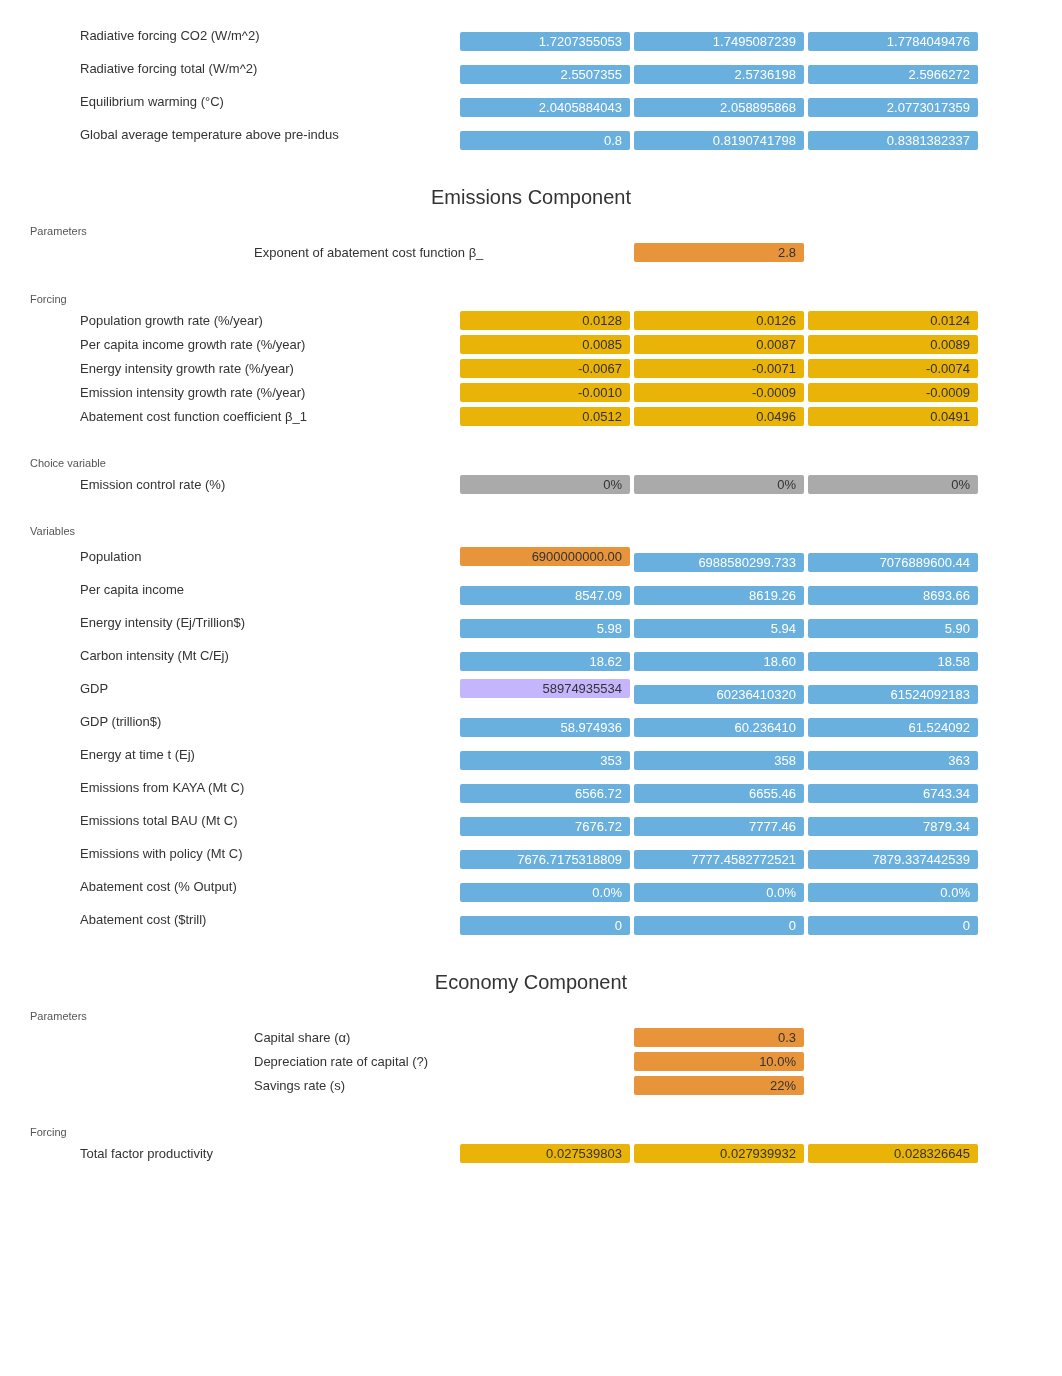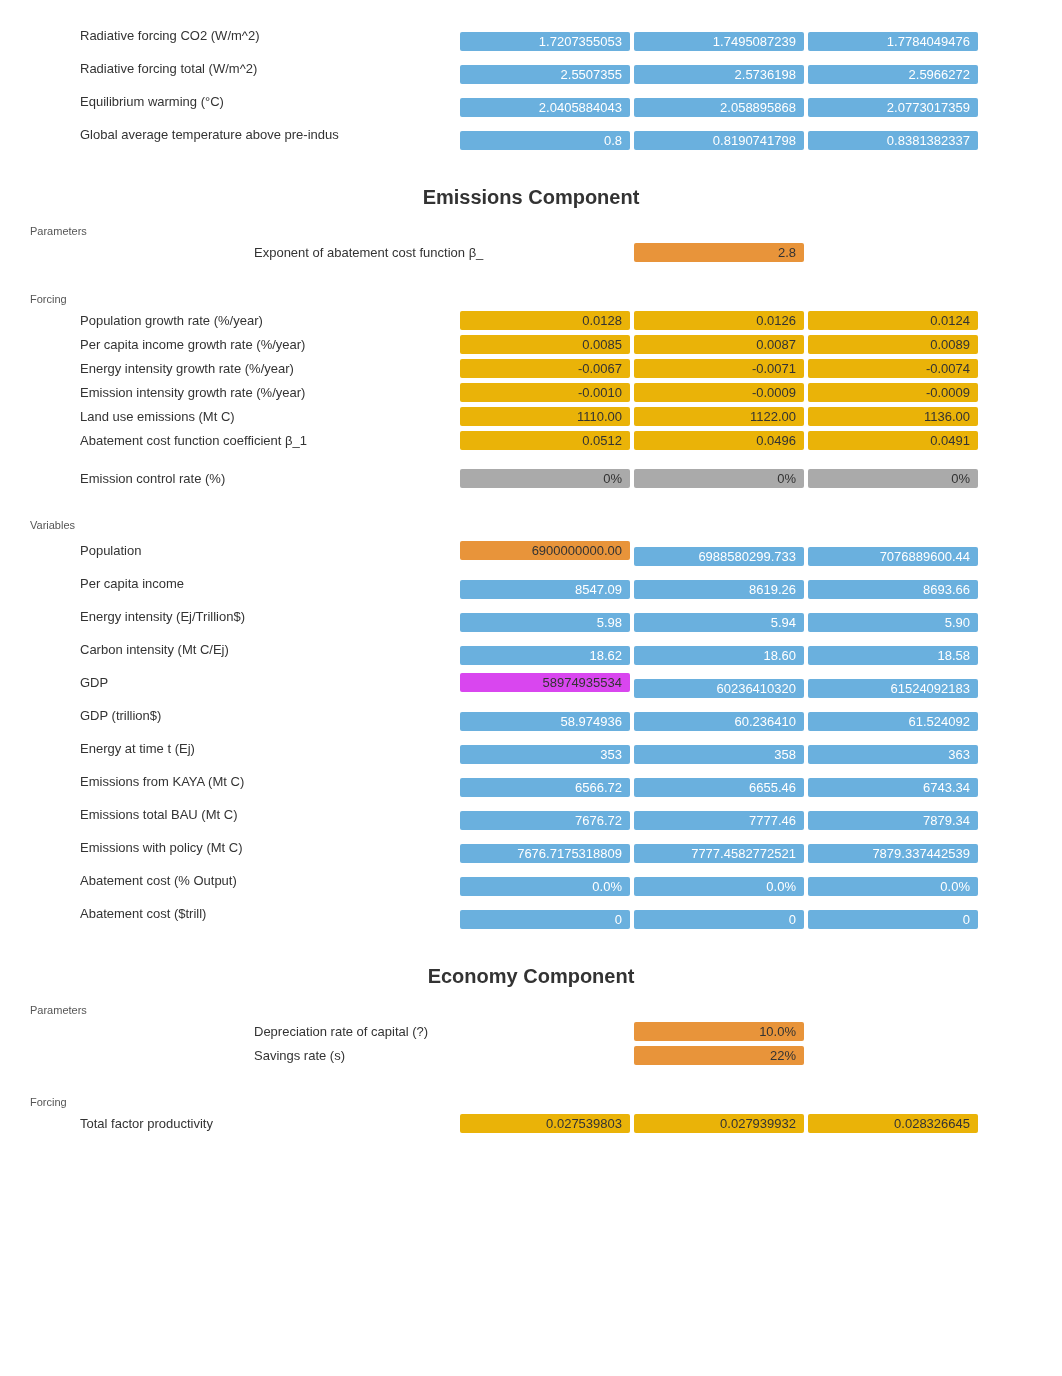--- a/index.html
+++ b/index.html
@@ -6,21 +6,21 @@
     body {
       font-family: Arial, sans-serif;
       font-size: 13px;
       background: #fff;
       color: #333;
       padding: 20px 30px;
       width: 1062px;
     }
     .section-title {
       font-size: 20px;
-      font-weight: bold;
+      font-weight: normal;
       text-align: center;
       margin: 20px 0 16px 0;
       color: #333;
     }
     .sub-label {
       font-size: 11px;
       color: #555;
       margin-top: 14px;
       margin-bottom: 4px;
     }
@@ -41,21 +41,21 @@
       text-align: right;
       padding: 2px 8px;
       border-radius: 2px;
       margin-right: 4px;
       font-size: 13px;
     }
     .cell-blue { background: #6ab0de; color: #fff; margin-top: 12px; }
     .cell-green { background: #eab308; color: #333; }
     .cell-orange { background: #e8943a; color: #333; }
     .cell-gray { background: #aaa; color: #333; }
-    .cell-gold { background: #d946ef; color: #333; }
+    .cell-gold { background: #c4b5fd; color: #333; }
     .spacer { height: 14px; }
   </style>
 </head>
 <body>
 
 <div>
   <div id="top-rows">
       <div class="data-row">
         <div class="row-label">Radiative forcing CO2 (W/m^2)</div>
         <div class="cell cell-blue">1.7207355053</div>
@@ -118,35 +118,30 @@
         <div class="cell cell-green">-0.0071</div>
         <div class="cell cell-green">-0.0074</div>
       </div>
       <div class="data-row">
         <div class="row-label">Emission intensity growth rate (%/year)</div>
         <div class="cell cell-green">-0.0010</div>
         <div class="cell cell-green">-0.0009</div>
         <div class="cell cell-green">-0.0009</div>
       </div>
       <div class="data-row">
-        <div class="row-label">Land use emissions (Mt C)</div>
-        <div class="cell cell-green">1110.00</div>
-        <div class="cell cell-green">1122.00</div>
-        <div class="cell cell-green">1136.00</div>
-      </div>
-      <div class="data-row">
         <div class="row-label">Abatement cost function coefficient β_1</div>
         <div class="cell cell-green">0.0512</div>
         <div class="cell cell-green">0.0496</div>
         <div class="cell cell-green">0.0491</div>
       </div>
     </div>
 
   <div class="spacer"></div>
 
+  <div class="sub-label">Choice variable</div>
   <div id="emissions-choice">
       <div class="data-row">
         <div class="row-label">Emission control rate (%)</div>
         <div class="cell cell-gray">0%</div>
         <div class="cell cell-gray">0%</div>
         <div class="cell cell-gray">0%</div>
       </div>
     </div>
 
   <div class="spacer"></div>
@@ -229,20 +224,24 @@
 </div>
 
 <div class="spacer"></div>
 
 <div>
   <div class="section-title">Economy Component</div>
 
   <div class="sub-label">Parameters</div>
   <div id="economy-params">
       <div class="data-row">
+        <div class="row-label">Capital share (α)</div>
+        <div class="cell cell-orange">0.3</div>
+      </div>
+      <div class="data-row">
         <div class="row-label">Depreciation rate of capital (?)</div>
         <div class="cell cell-orange">10.0%</div>
       </div>
       <div class="data-row">
         <div class="row-label">Savings rate (s)</div>
         <div class="cell cell-orange">22%</div>
       </div>
     </div>
 
   <div class="spacer"></div>

